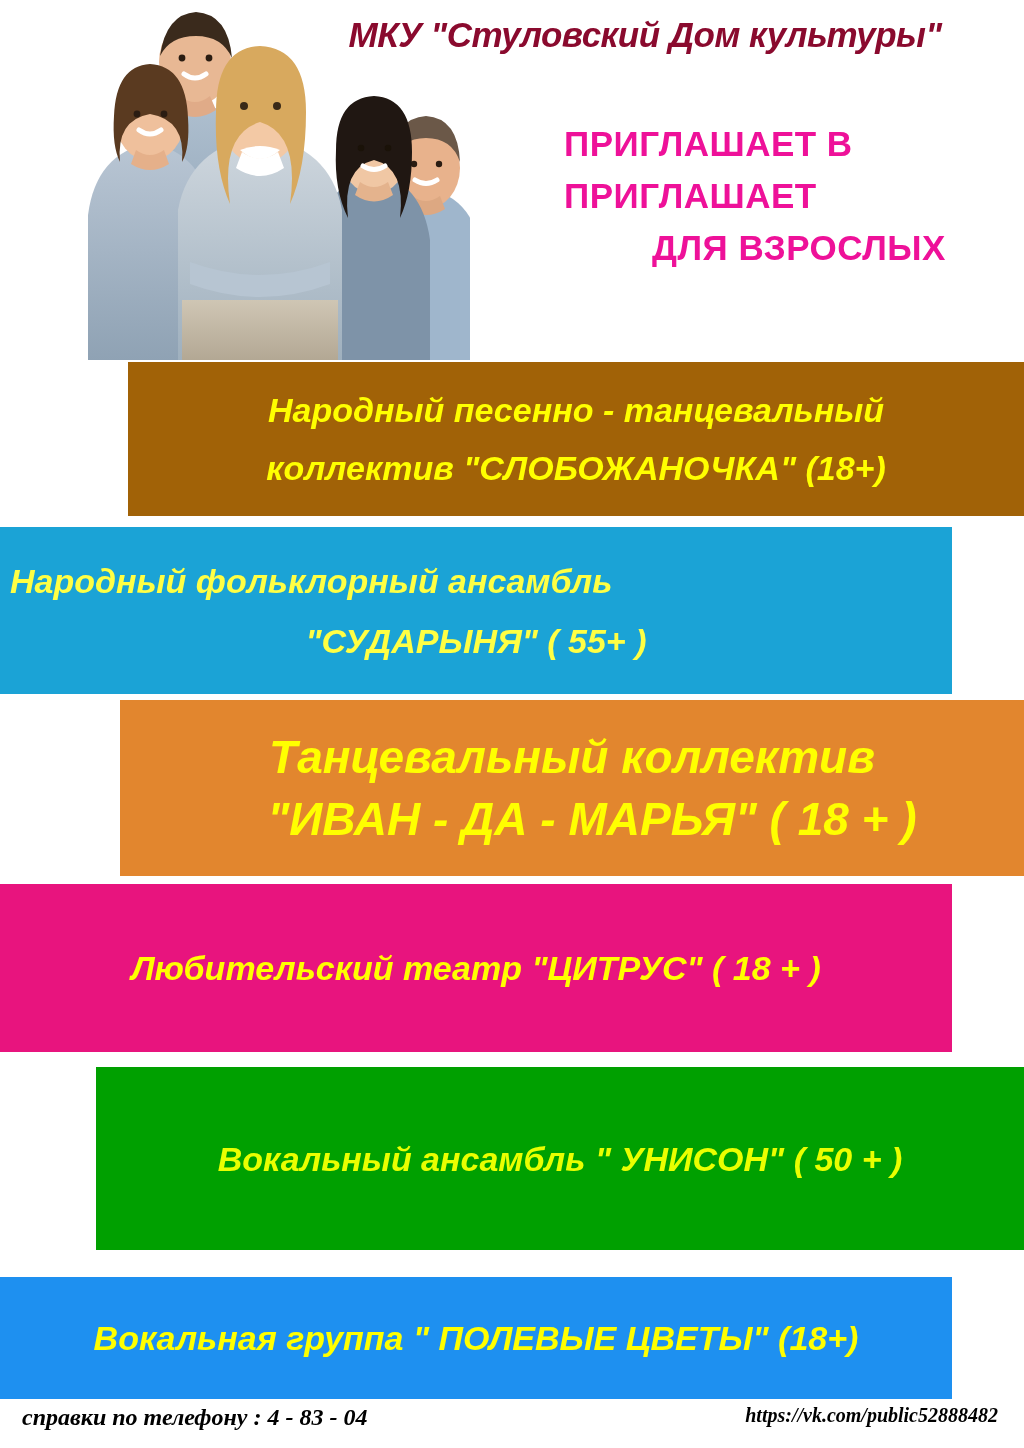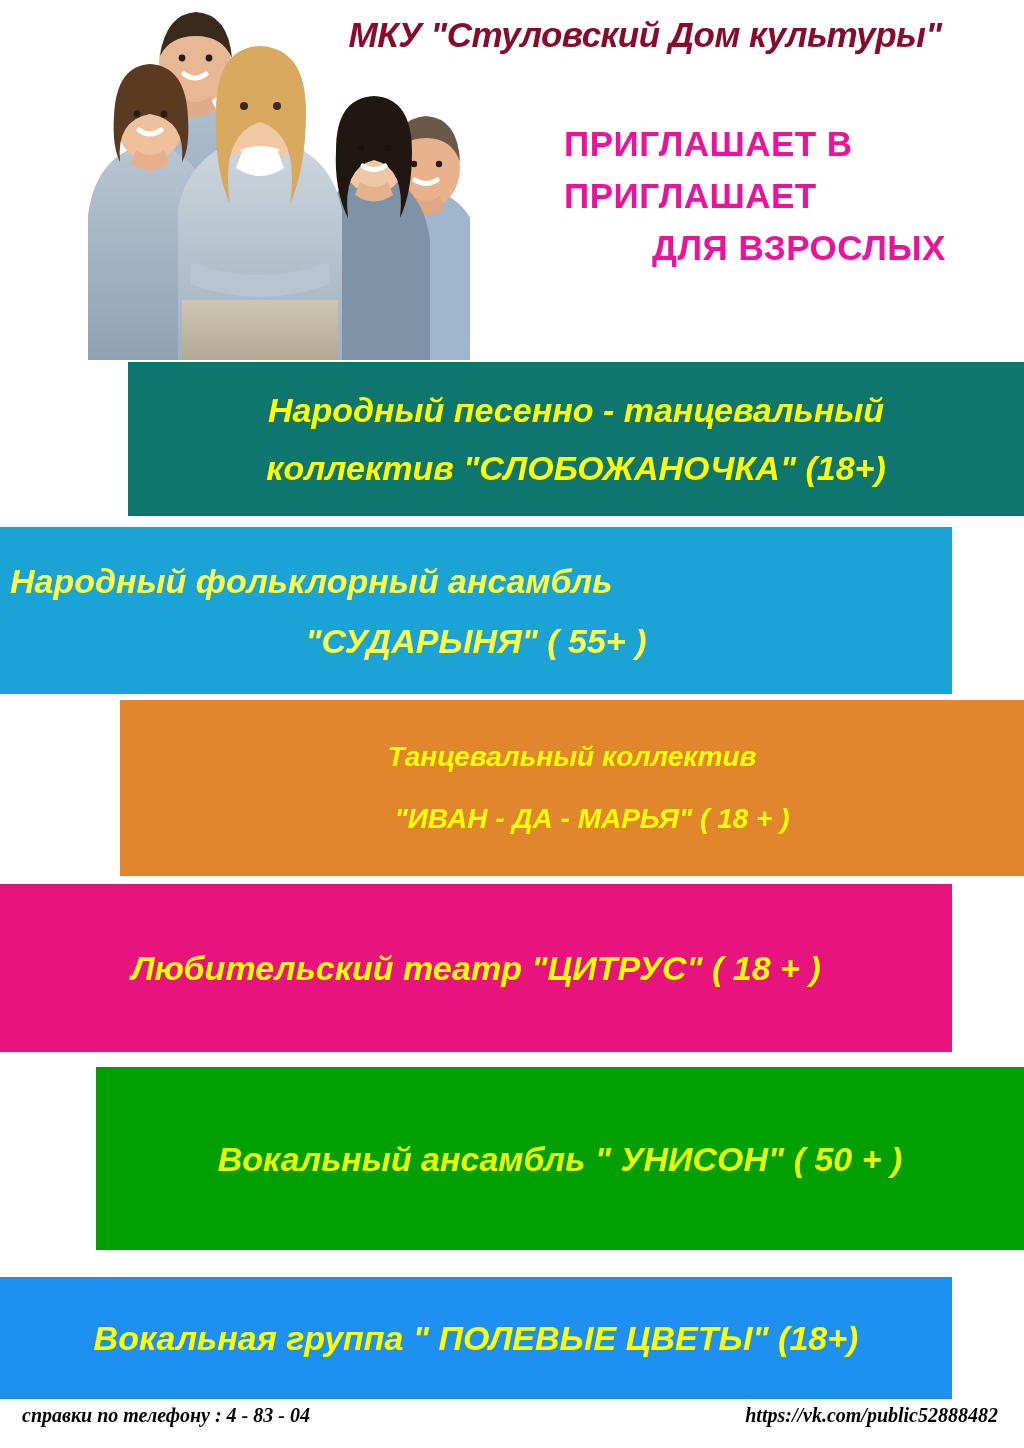--- a/index.html
+++ b/index.html
@@ -87,40 +87,40 @@
     font-family: "Liberation Sans", sans-serif;
     font-style: italic;
     font-weight: bold;
     letter-spacing: 0px;
   }
   .band .bline { display: block; }
 
   
   .band1 {
     left: 128px; top: 362px; width: 896px; height: 154px;
-    background: #0f766e;
+    background: #a16207;
     padding: 0 18px;
   }
   .band1 .btext { font-size: 34px; line-height: 58px; color: #ffff00; text-align: center; }
 
   .band2 {
     left: 0px; top: 527px; width: 952px; height: 167px;
     background: #1ba3d6;
     padding: 12px 10px;
   }
   .band2 .btext { font-size: 34px; line-height: 60px; color: #ffff44; }
   .band2 .bline1 { text-align: left; }
   .band2 .bline2 { text-align: center; }
 
   .band3 {
     left: 120px; top: 700px; width: 904px; height: 176px;
     background: #e2862e;
     padding: 0 16px;
   }
-  .band3 .btext { font-size: 28px; line-height: 62px; color: #ffff00; }
+  .band3 .btext { font-size: 46px; line-height: 62px; color: #ffff00; }
   .band3 .bline1 { text-align: center; }
   .band3 .bline2 { text-align: center; padding-left: 40px; }
 
   .band4 {
     left: 0px; top: 884px; width: 952px; height: 168px;
     background: #e8147e;
     padding: 0 12px;
   }
   .band4 .btext { font-size: 34px; line-height: 44px; color: #ffff00; text-align: center; }
 
@@ -146,21 +146,21 @@
     width: 1024px;
     height: 48px;
   }
   .footer .phone {
     position: absolute;
     left: 22px;
     top: 4px;
     font-family: "Liberation Serif", serif;
     font-style: italic;
     font-weight: bold;
-    font-size: 20px;
+    font-size: 24px;
     color: #000;
   }
   .footer .vk {
     position: absolute;
     right: 26px;
     top: 4px;
     font-family: "Liberation Serif", serif;
     font-style: italic;
     font-weight: bold;
     font-size: 20px;

